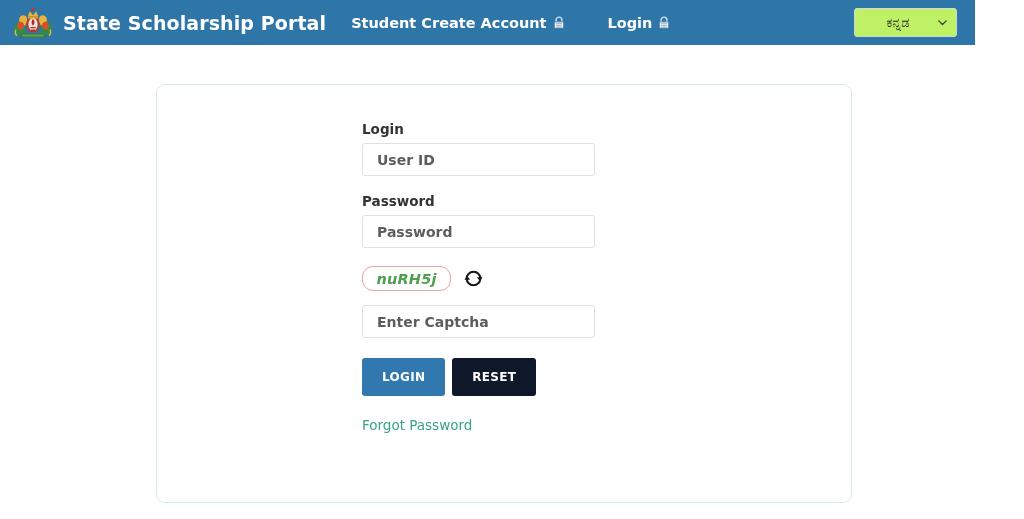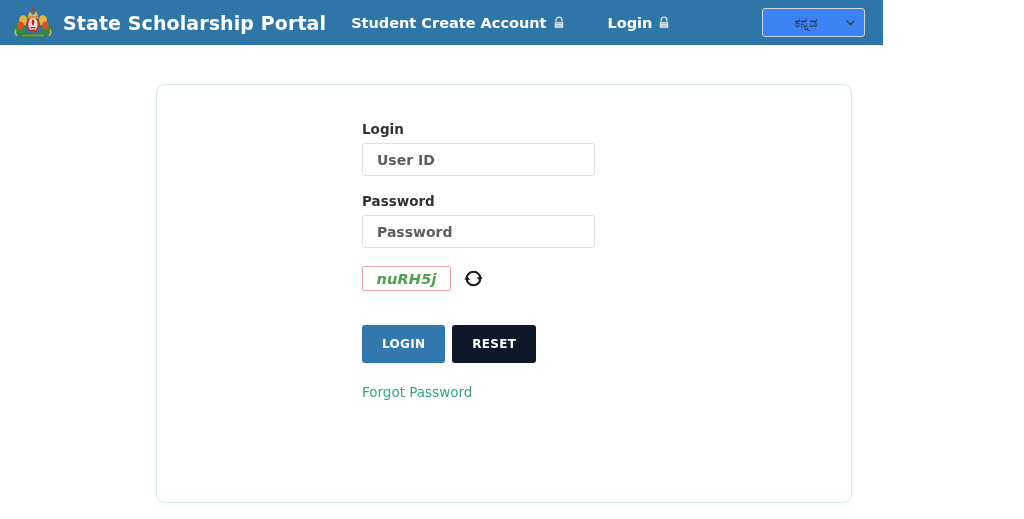--- a/index.html
+++ b/index.html
@@ -8,21 +8,21 @@
     width: 1024px; height: 519px;
     background: #ffffff;
     font-family: "DejaVu Sans", "Liberation Sans", sans-serif;
     overflow: hidden;
   }
 
   
   .header {
     position: absolute;
     top: 0; left: 0;
-    width: 883px; height: 45px;
+    width: 975px; height: 45px;
     background: #2e75a8;
     display: flex;
     align-items: center;
     padding: 0 12px;
   }
   .brand-wrap {
     display: flex;
     align-items: center;
     gap: 9px;
   }
@@ -56,21 +56,21 @@
     text-decoration: none;
   }
   .lock-icon { width: 14px; height: 14px; display: block; }
 
   .lang-select {
     position: absolute;
     right: 18px;
     top: 8px;
     width: 103px;
     height: 29px;
-    background: #3b82f6;
+    background: #bef264;
     border: 1px solid #cfd6dd;
     border-radius: 3px;
     display: flex;
     align-items: center;
     padding: 0 8px 0 10px;
     cursor: pointer;
   }
   .lang-text {
     flex: 1;
     text-align: center;
@@ -132,21 +132,21 @@
   .gap-b { height: 18px; }
 
   .captcha-row {
     display: flex;
     align-items: center;
     gap: 13px;
   }
   .captcha-box {
     width: 89px; height: 25px;
     border: 1px solid #e8a3a3;
-    border-radius: 2px;
+    border-radius: 11px;
     background: #ffffff;
     display: flex;
     align-items: center;
     justify-content: center;
   }
   .captcha-text {
     font-family: "DejaVu Sans", sans-serif;
     font-style: italic;
     font-size: 14.5px;
     font-weight: bold;
@@ -280,20 +280,21 @@
       <svg class="refresh-btn" viewBox="0 0 24 24">
         <path d="M12 4.2 A7.8 7.8 0 0 1 19.6 10.4 L16.2 10.4 L20.2 15.4 L23.4 10.4 L21.2 10.4 A9.4 9.4 0 0 0 12 2.6 Z" fill="#1a1a1a"></path>
         <path d="M12 19.8 A7.8 7.8 0 0 1 4.4 13.6 L7.8 13.6 L3.8 8.6 L0.6 13.6 L2.8 13.6 A9.4 9.4 0 0 0 12 21.4 Z" fill="#1a1a1a"></path>
         <circle cx="12" cy="12" r="8.6" fill="none" stroke="#1a1a1a" stroke-width="2.6"></circle>
         <circle cx="12" cy="12" r="4.4" fill="#ffffff"></circle>
       </svg>
     </div>
 
     <div style="height:14px"></div>
 
+    <input class="text-input" type="text" placeholder="Enter Captcha" style="">
 
     <div class="btn-row">
       <button class="btn btn-login">LOGIN</button>
       <button class="btn btn-reset">RESET</button>
     </div>
 
     <a class="forgot-link" href="#">Forgot Password</a>
 
   </div>
 </div>

